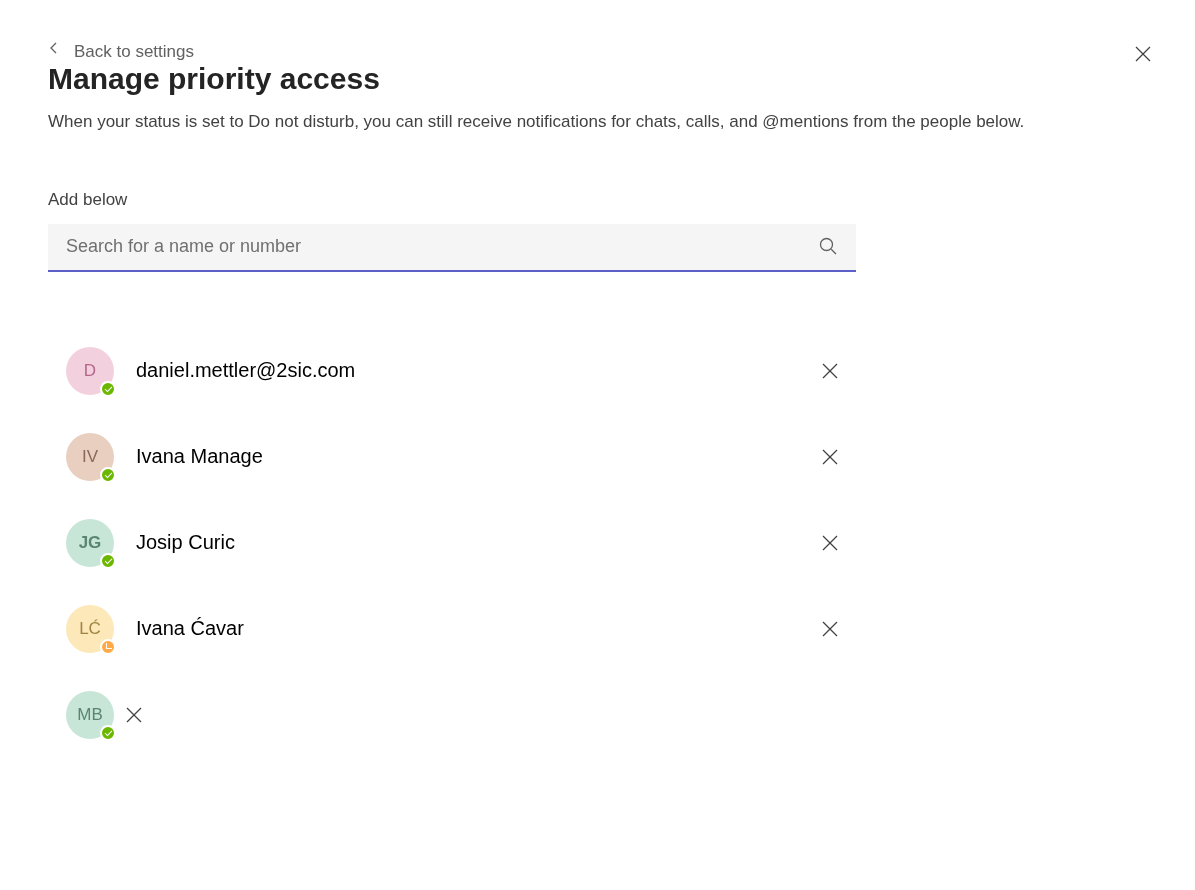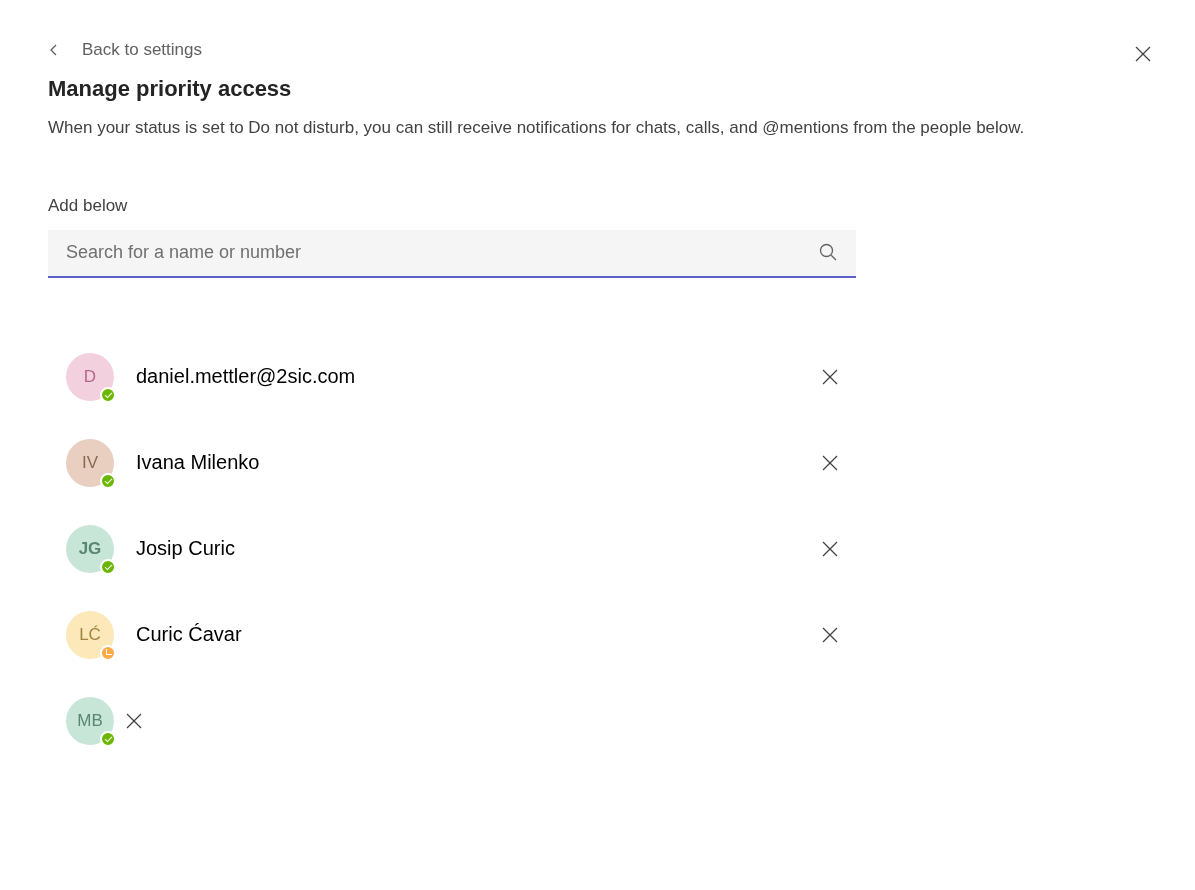--- a/index.html
+++ b/index.html
@@ -23,33 +23,31 @@
       width: 24px;
       height: 24px;
       cursor: pointer;
       display: flex;
       align-items: center;
       justify-content: center;
       color: #424242;
     }
     .back-link {
       display: inline-flex;
-      align-items: center;
-      gap: 22px;
+      gap: 14px;
       color: #616161;
       font-size: 17px;
       cursor: pointer;
-      margin-bottom: 16px;
     }
     .back-link svg {
       width: 12px;
       height: 12px;
     }
     .page-title {
-      font-size: 22px;
+      font-size: 30px;
       font-weight: 700;
       color: #242424;
       margin-bottom: 14px;
     }
     .page-description {
       font-size: 17px;
       color: #424242;
       margin-bottom: 56px;
       line-height: 1.4;
     }
@@ -212,21 +210,21 @@
           <line x1="1" y1="1" x2="15" y2="15"></line>
           <line x1="15" y1="1" x2="1" y2="15"></line>
         </svg>
       </div>
     </div>
     <div class="person-row">
       <div class="avatar-wrap">
         <div class="avatar" style="background: rgb(232, 207, 192); color: rgb(138, 106, 86);">IV</div>
         <div class="presence available"></div>
       </div>
-      <div class="person-name">Ivana Milenko</div>
+      <div class="person-name">Ivana Manage</div>
       <div class="remove-btn">
         <svg width="16" height="16" viewBox="0 0 16 16" fill="none" stroke="currentColor" stroke-width="1.3">
           <line x1="1" y1="1" x2="15" y2="15"></line>
           <line x1="15" y1="1" x2="1" y2="15"></line>
         </svg>
       </div>
     </div>
     <div class="person-row">
       <div class="avatar-wrap">
         <div class="avatar" style="background: rgb(200, 230, 216); color: rgb(90, 133, 114); font-weight: bold;">JG</div>
@@ -238,21 +236,21 @@
           <line x1="1" y1="1" x2="15" y2="15"></line>
           <line x1="15" y1="1" x2="1" y2="15"></line>
         </svg>
       </div>
     </div>
     <div class="person-row">
       <div class="avatar-wrap">
         <div class="avatar" style="background: rgb(252, 232, 184); color: rgb(160, 132, 64);">LĆ</div>
         <div class="presence away"></div>
       </div>
-      <div class="person-name">Curic Ćavar</div>
+      <div class="person-name">Ivana Ćavar</div>
       <div class="remove-btn">
         <svg width="16" height="16" viewBox="0 0 16 16" fill="none" stroke="currentColor" stroke-width="1.3">
           <line x1="1" y1="1" x2="15" y2="15"></line>
           <line x1="15" y1="1" x2="1" y2="15"></line>
         </svg>
       </div>
     </div>
     <div class="person-row">
       <div class="avatar-wrap">
         <div class="avatar" style="background: rgb(200, 230, 216); color: rgb(90, 133, 114);">MB</div>

